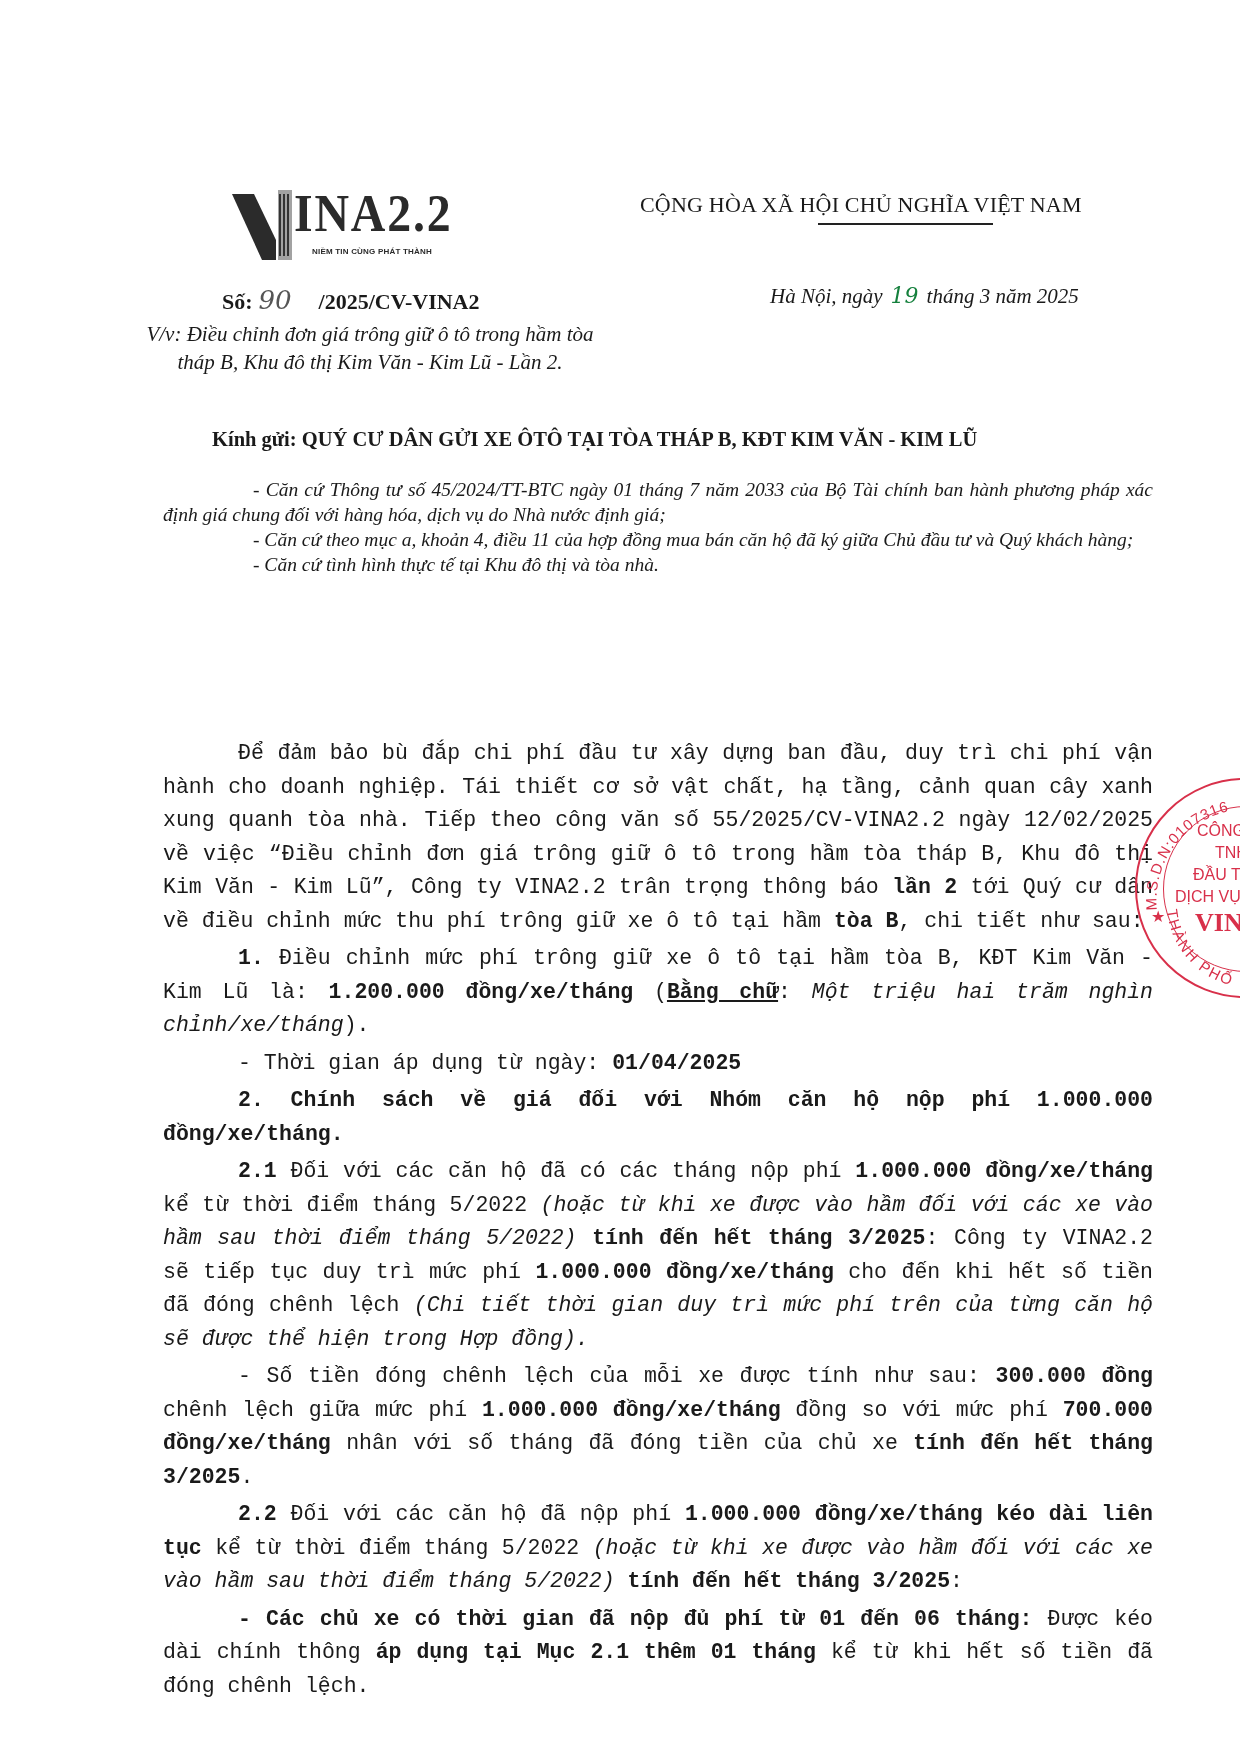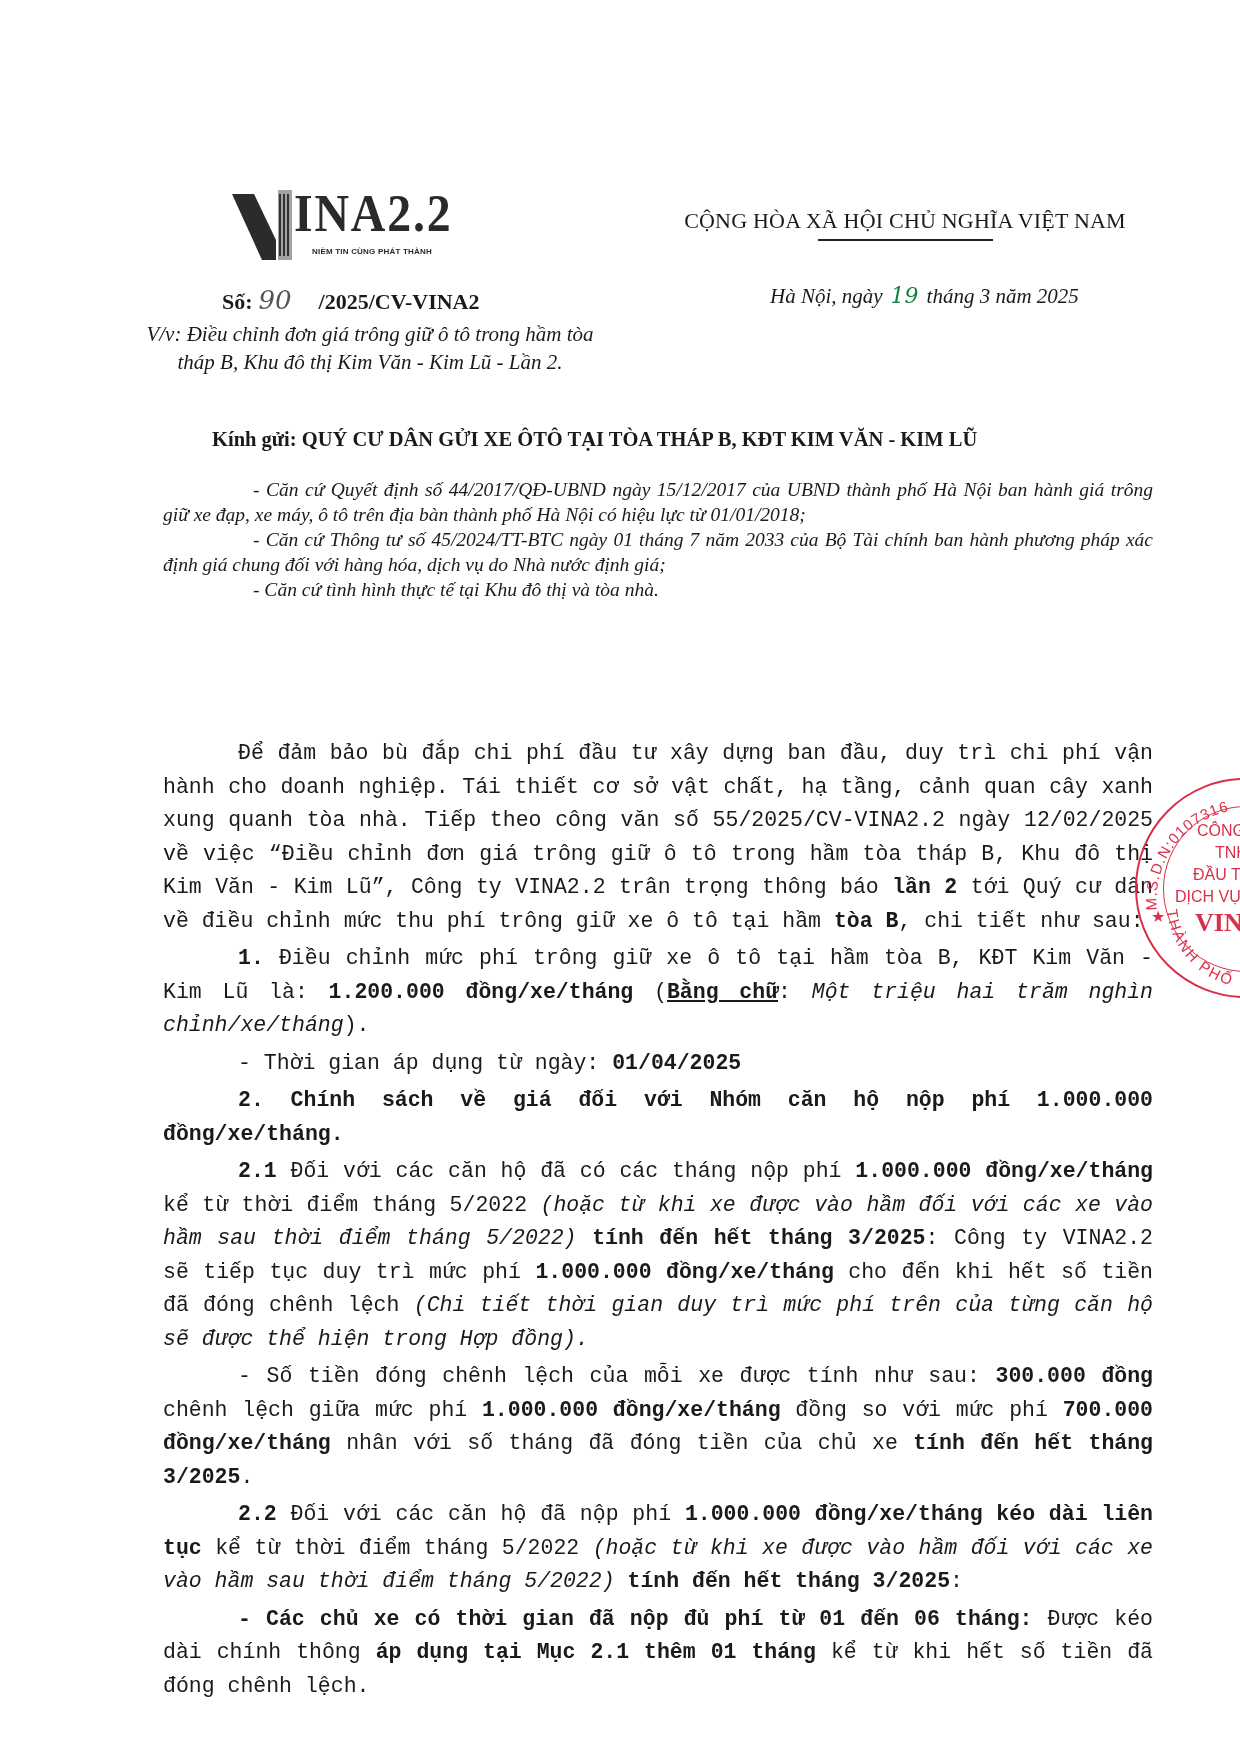--- a/index.html
+++ b/index.html
@@ -11,21 +11,21 @@
   
   .logo { left: 232px; top: 190px; width: 220px; height: 72px; }
   .logo-v { position: absolute; left: 0; top: 0; width: 70px; height: 70px; }
   .logo-text { position: absolute; left: 62px; top: -6px; font-family: "Liberation Serif", serif; font-weight: bold; font-size: 52px; letter-spacing: 2px; color: #2a2a2a; transform: scaleX(0.92); transform-origin: left; }
   .logo-tag { position: absolute; left: 80px; top: 57px; font-family: "Liberation Sans", sans-serif; font-weight: bold; font-size: 8px; color: #2a2a2a; letter-spacing: 0.2px; }
 
   .so-line { left: 222px; top: 285px; font-size: 22px; font-weight: bold; }
   .so-num { font-family: "DejaVu Serif", serif; font-style: italic; font-weight: normal; font-size: 26px; color: #555; display: inline-block; width: 60px; padding-left: 6px; }
   .vv { left: 135px; top: 320px; width: 470px; font-size: 21px; font-style: italic; line-height: 28px; text-align: center; }
 
-  .nation { left: 640px; top: 208px; width: 530px; text-align: center; font-size: 22px; }
+  .nation { left: 640px; top: 192px; width: 530px; font-size: 22px; }
   .nation .t1 { letter-spacing: 0.2px; }
   .nation .t2 { font-weight: bold; font-size: 22px; margin-top: 6px; }
   .nation .rule { width: 175px; height: 1.5px; background: #222; margin: 5px auto 0 auto; }
   .dateline { left: 770px; top: 283px; font-size: 21px; font-style: italic; }
   .dateline .hand { font-family: "DejaVu Serif", serif; font-style: italic; font-size: 22px; color: #15803d; padding: 0 8px; }
 
   .kinh { left: 212px; top: 428px; font-size: 20.5px; font-weight: bold; letter-spacing: 0px; }
 
   .legal { left: 163px; top: 477px; width: 990px; font-size: 19.5px; font-style: italic; line-height: 25px; text-align: justify; }
   .legal p { margin: 0; text-indent: 90px; }
@@ -67,22 +67,22 @@
   <div class="t1">CỘNG HÒA XÃ HỘI CHỦ NGHĨA VIỆT NAM</div>
   <div class="rule"></div>
 </div>
 <div class="abs dateline">
   <span>Hà Nội, ngày</span><span class="hand">19</span><span>tháng 3 năm 2025</span>
 </div>
 
 <div class="abs kinh">Kính gửi: QUÝ CƯ DÂN GỬI XE ÔTÔ TẠI TÒA THÁP B, KĐT KIM VĂN - KIM LŨ</div>
 
 <div class="abs legal">
-  <p>- Căn cứ Quyết định số 44/2017/QĐ-UBND ngày 15/12/2017 của UBND thành phố Hà Nội ban hành giá trông giữ xe đạp, xe máy, ô tô trên địa bàn thành phố Hà Nội có hiệu lực từ 01/01/2018;</p>
   <p>- Căn cứ Thông tư số 45/2024/TT-BTC ngày 01 tháng 7 năm 2033 của Bộ Tài chính ban hành phương pháp xác định giá chung đối với hàng hóa, dịch vụ do Nhà nước định giá;</p>
+  <p>- Căn cứ theo mục a, khoản 4, điều 11 của hợp đồng mua bán căn hộ đã ký giữa Chủ đầu tư và Quý khách hàng;</p>
   <p>- Căn cứ tình hình thực tế tại Khu đô thị và tòa nhà.</p>
 </div>
 
 <div class="abs body">
   <p><span>Để đảm bảo bù đắp chi phí đầu tư xây dựng ban đầu, duy trì chi phí vận hành cho doanh nghiệp. Tái thiết cơ sở vật chất, hạ tầng, cảnh quan cây xanh xung quanh tòa nhà. Tiếp theo công văn số 55/2025/CV-VINA2.2 ngày 12/02/2025 về việc “Điều chỉnh đơn giá trông giữ ô tô trong hầm tòa tháp B, Khu đô thị Kim Văn - Kim Lũ”, Công ty VINA2.2 trân trọng thông báo </span><b>lần 2</b><span> tới Quý cư dân về điều chỉnh mức thu phí trông giữ xe ô tô tại hầm </span><b>tòa B</b><span>, chi tiết như sau:</span></p>
 
   <p class="gap"><b>1.</b><span> Điều chỉnh mức phí trông giữ xe ô tô tại hầm tòa B, KĐT Kim Văn - Kim Lũ là: </span><b>1.200.000 đồng/xe/tháng</b><span> (</span><b><u>Bằng chữ</u></b><span>: </span><i>Một triệu hai trăm nghìn chỉnh/xe/tháng</i><span>).</span></p>
 
   <p class="gap"><span>- Thời gian áp dụng từ ngày: </span><b>01/04/2025</b></p>
 

